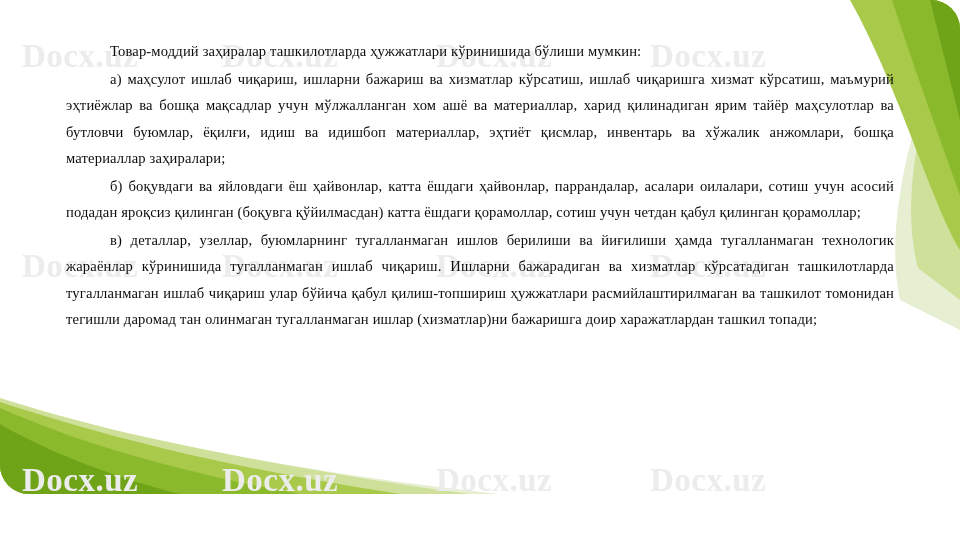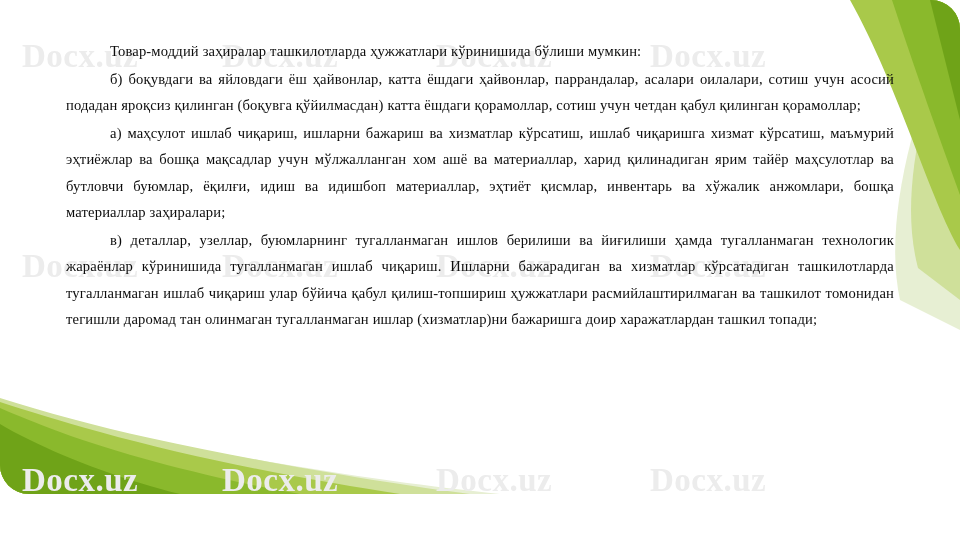--- a/index.html
+++ b/index.html
@@ -106,18 +106,18 @@
     <div class="wm" style="left:650px; top:248px;">Docx.uz</div>
 
     <div class="wm" style="left:22px;  top:462px;">Docx.uz</div>
     <div class="wm" style="left:222px; top:462px;">Docx.uz</div>
     <div class="wm" style="left:436px; top:462px;">Docx.uz</div>
     <div class="wm" style="left:650px; top:462px;">Docx.uz</div>
   </div>
 
   <div class="doc-body">
     <p class="para">Товар-моддий заҳиралар ташкилотларда ҳужжатлари кўринишида бўлиши мумкин:</p>
+    <p class="para">а) маҳсулот ишлаб чиқариш, ишларни бажариш ва хизматлар кўрсатиш, ишлаб чиқаришга хизмат кўрсатиш, маъмурий эҳтиёжлар ва бошқа мақсадлар учун мўлжалланган хом ашё ва материаллар, харид қилинадиган ярим тайёр маҳсулотлар ва бутловчи буюмлар, ёқилғи, идиш ва идишбоп материаллар, эҳтиёт қисмлар, инвентарь ва хўжалик анжомлари, бошқа материаллар заҳиралари;</p>
     <p class="para">б) боқувдаги ва яйловдаги ёш ҳайвонлар, катта ёшдаги ҳайвонлар, паррандалар, асалари оилалари, сотиш учун асосий подадан яроқсиз қилинган (боқувга қўйилмасдан) катта ёшдаги қорамоллар, сотиш учун четдан қабул қилинган қорамоллар;</p>
-    <p class="para">а) маҳсулот ишлаб чиқариш, ишларни бажариш ва хизматлар кўрсатиш, ишлаб чиқаришга хизмат кўрсатиш, маъмурий эҳтиёжлар ва бошқа мақсадлар учун мўлжалланган хом ашё ва материаллар, харид қилинадиган ярим тайёр маҳсулотлар ва бутловчи буюмлар, ёқилғи, идиш ва идишбоп материаллар, эҳтиёт қисмлар, инвентарь ва хўжалик анжомлари, бошқа материаллар заҳиралари;</p>
     <p class="para">в) деталлар, узеллар, буюмларнинг тугалланмаган ишлов берилиши ва йиғилиши ҳамда тугалланмаган технологик жараёнлар кўринишида тугалланмаган ишлаб чиқариш. Ишларни бажарадиган ва хизматлар кўрсатадиган ташкилотларда тугалланмаган ишлаб чиқариш улар бўйича қабул қилиш-топшириш ҳужжатлари расмийлаштирилмаган ва ташкилот томонидан тегишли даромад тан олинмаган тугалланмаган ишлар (хизматлар)ни бажаришга доир харажатлардан ташкил топади;</p>
   </div>
 
 </div>
 
 </body></html>

